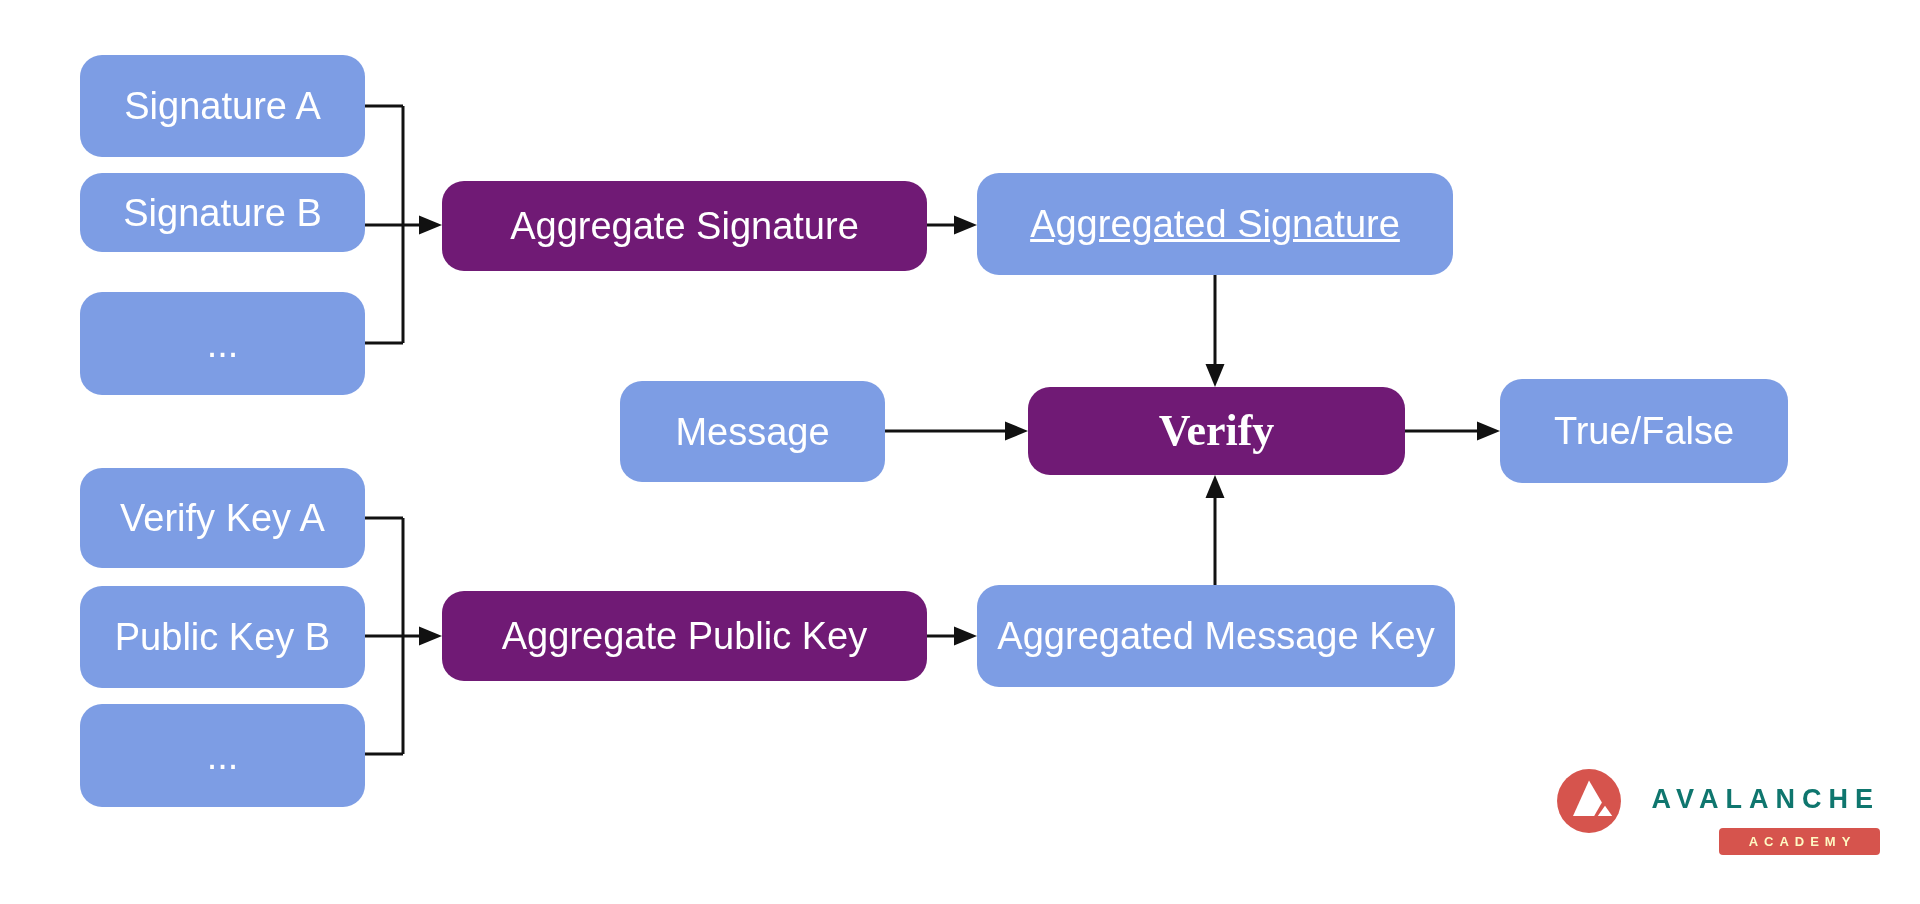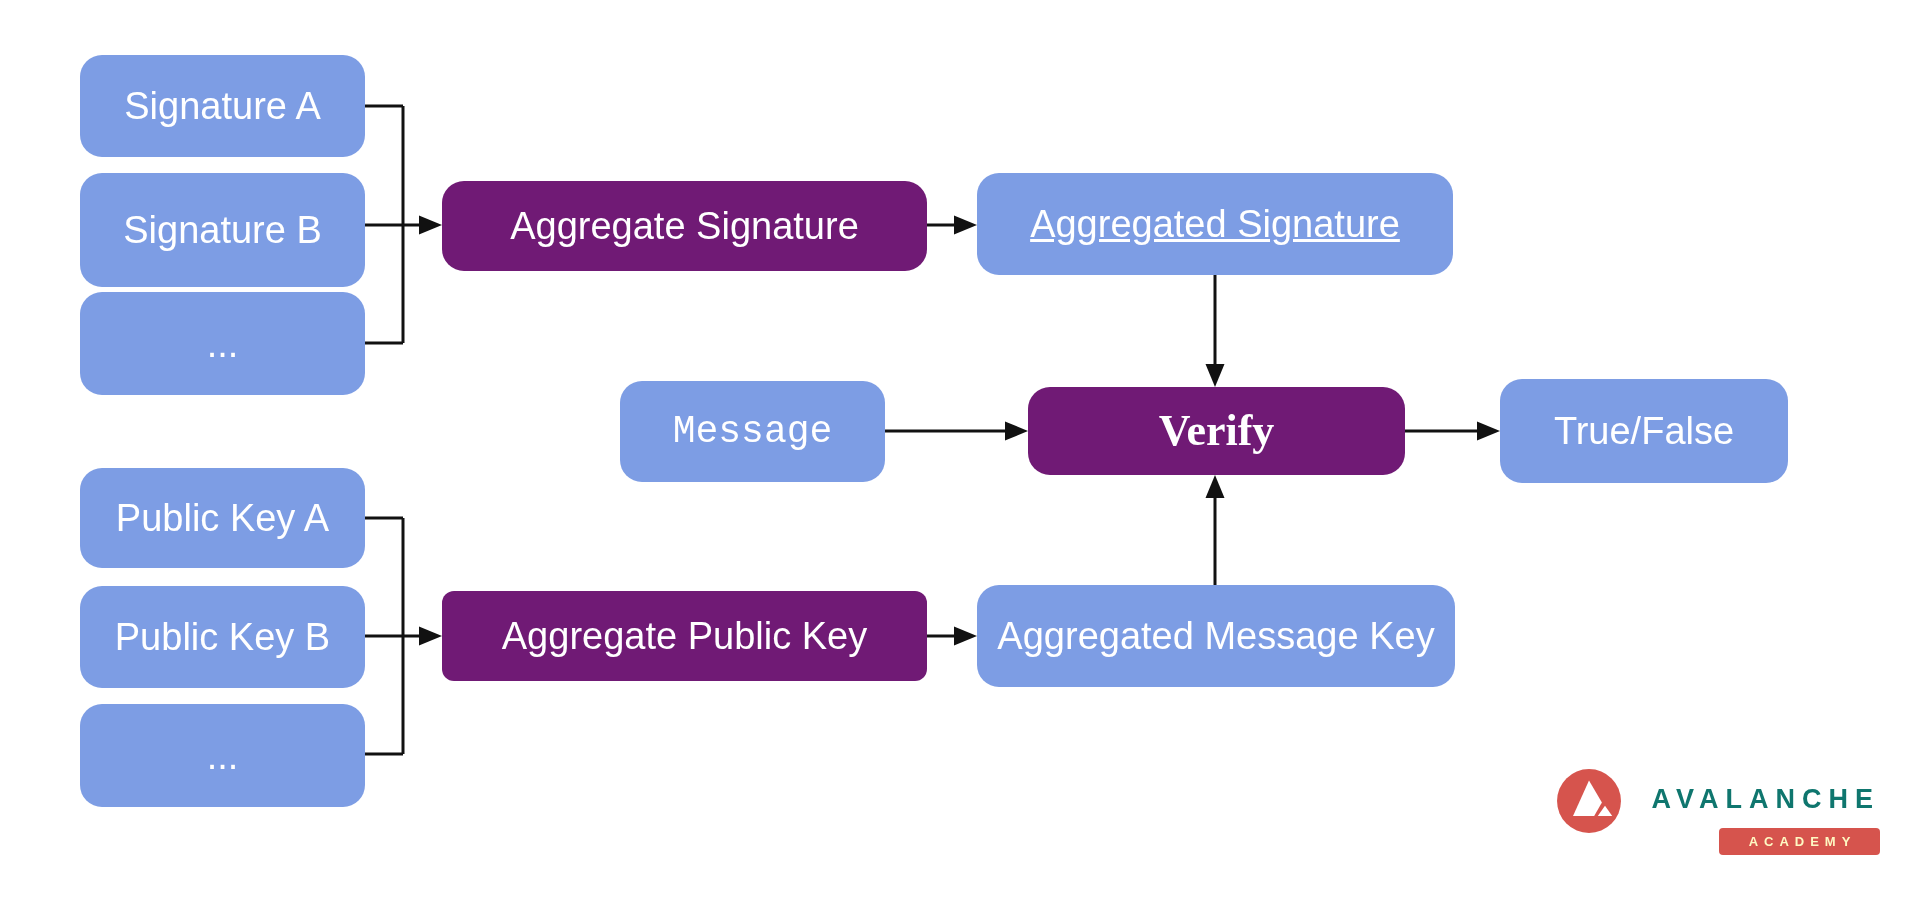--- a/index.html
+++ b/index.html
@@ -23,31 +23,31 @@
     text-align: center;
     line-height: 1;
     white-space: nowrap;
   }
   .node.blue { background: #7D9DE4; }
   .node.red  { background: #701a75; }
   .node.bold { font-weight: 700; font-size: 44px; font-family: Liberation Serif, serif; }
 
   
   .sig-a   { left:  80px; top:  55px; width: 285px; height: 102px; }
-  .sig-b   { left:  80px; top: 173px; width: 285px; height: 114px; }
+  .sig-b   { left:  80px; top: 173px; width: 285px; height: 79px; }
   .sig-m   { left:  80px; top: 292px; width: 285px; height: 103px; }
   .agg-sig { left: 442px; top: 181px; width: 485px; height:  90px; }
   .agd-sig { left: 977px; top: 173px; width: 476px; height: 102px; text-decoration: underline; }
-  .message { left: 620px; top: 381px; width: 265px; height: 101px; font-family: Liberation Mono, monospace; }
+  .message { left: 620px; top: 381px; width: 265px; height: 101px; }
   .verify  { left:1028px; top: 387px; width: 377px; height:  88px; }
   .tf      { left:1500px; top: 379px; width: 288px; height: 104px; }
   .pk-a    { left:  80px; top: 468px; width: 285px; height: 100px; }
   .pk-b    { left:  80px; top: 586px; width: 285px; height: 102px; }
   .pk-m    { left:  80px; top: 704px; width: 285px; height: 103px; }
-  .agg-pk  { left: 442px; top: 591px; width: 485px; height:  90px; border-radius: 12px; }
+  .agg-pk  { left: 442px; top: 591px; width: 485px; height:  90px; }
   .agd-pk  { left: 977px; top: 585px; width: 478px; height: 102px; }
 
   
   .logo { position: absolute; left: 1556px; top: 766px; width: 324px; height: 92px; }
   .logo-mark { position: absolute; left: 0; top: 2px; width: 66px; height: 66px; }
   .logo-word {
     position: absolute; left: 77px; top: 18px; width: 247px;
     color: #0f766e; font-weight: 700; font-size: 27px;
     letter-spacing: 7px; text-align: right; white-space: nowrap;
   }
@@ -107,21 +107,21 @@
   <div class="node blue sig-b">Signature B</div>
   <div class="node blue sig-m">...</div>
 
   <div class="node red agg-sig">Aggregate Signature</div>
   <div class="node blue agd-sig">Aggregated Signature</div>
 
   <div class="node blue message">Message</div>
   <div class="node red bold verify">Verify</div>
   <div class="node blue tf">True/False</div>
 
-  <div class="node blue pk-a">Public Key A</div>
+  <div class="node blue pk-a">Verify Key A</div>
   <div class="node blue pk-b">Public Key B</div>
   <div class="node blue pk-m">...</div>
 
   <div class="node red agg-pk">Aggregate Public Key</div>
   <div class="node blue agd-pk">Aggregated Message Key</div>
 
   <div class="logo">
     <svg class="logo-mark" viewBox="0 0 64 64">
       <circle cx="32" cy="32" r="31" fill="#D6544D"></circle>
       <path d="M32 12 L44.5 33.5 L37 46.5 L16.5 46.5 Z" fill="#ffffff"></path>

